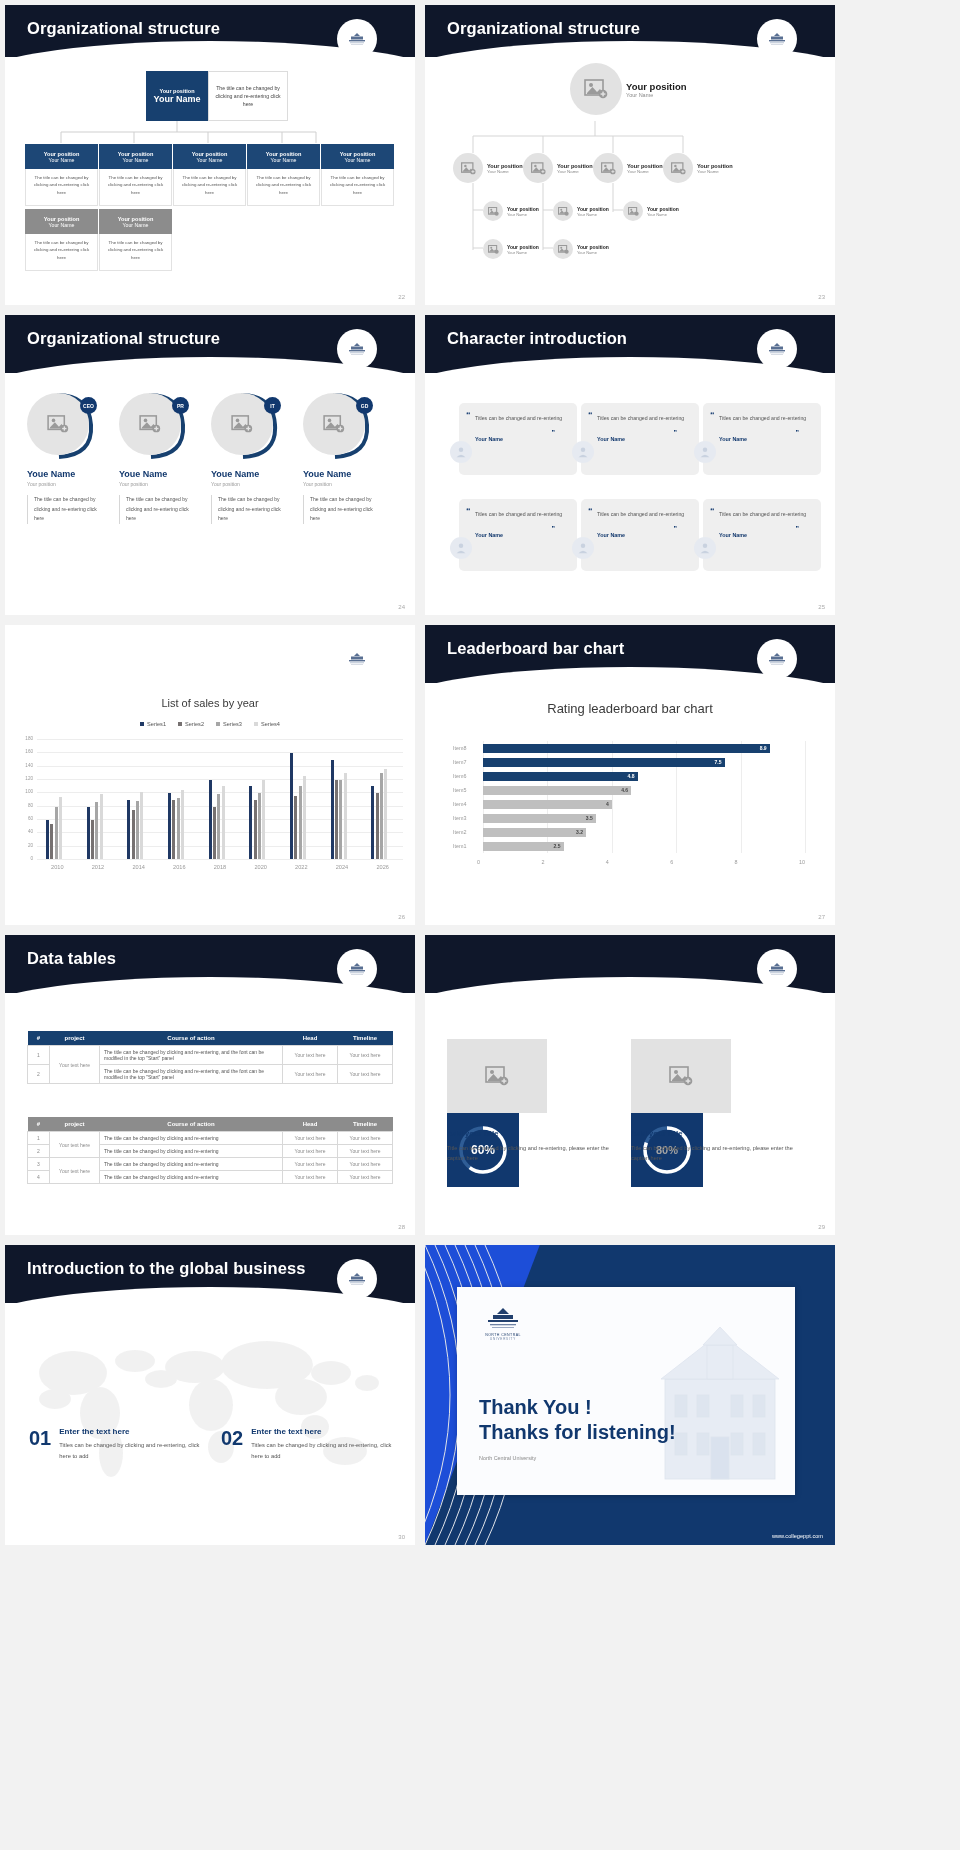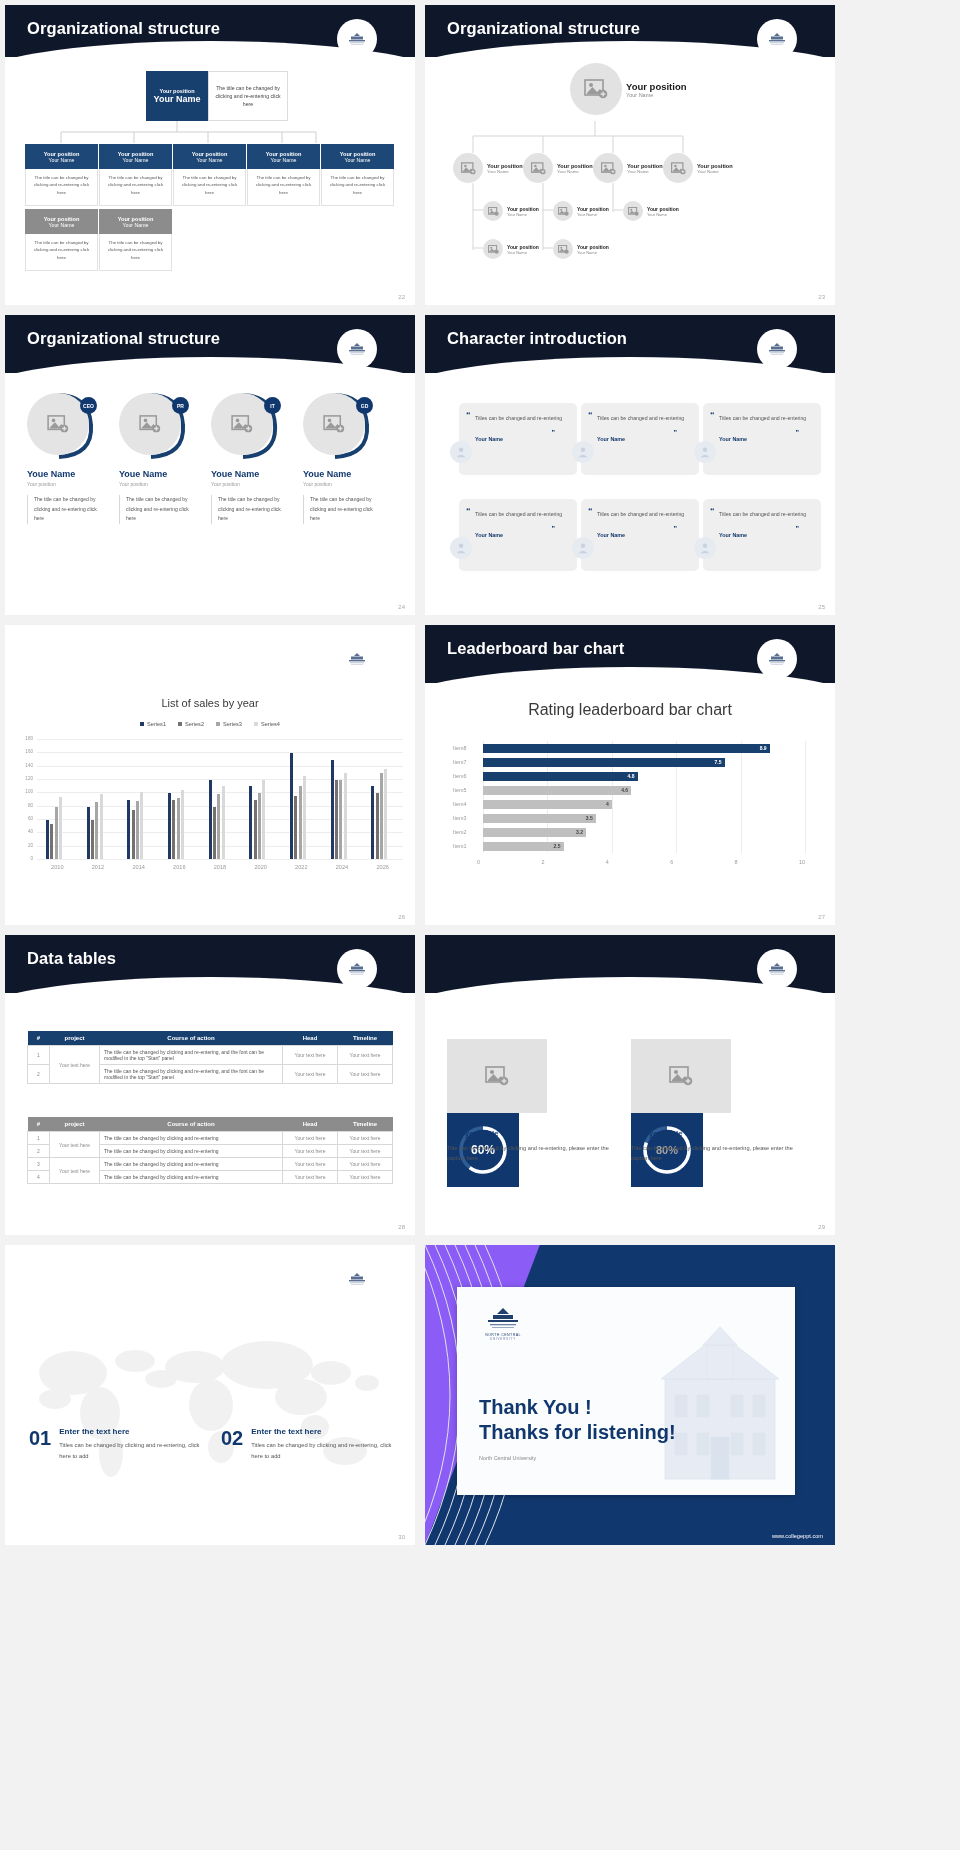--- a/index.html
+++ b/index.html
@@ -144,21 +144,21 @@
   .dc-card { position:absolute; display:flex;flex-direction:column; }
   .dc-img { width:100px; height:74px; background:#e2e2e2; display:flex; align-items:center; justify-content:center; }
   .dc-pct { width:72px; height:74px; background:#11386e; display:flex; align-items:center; justify-content:center; }
   .dc-title { position:absolute; font-size:8px; font-weight:bold; color:#11386e; }
   .dc-desc  { position:absolute; font-size:5.6px; color:#555; line-height:1.8; width:170px; }
   
   .num { font-size:20px; font-weight:bold; color:#11386e; }
   .pt-h { font-size:8px; font-weight:bold; color:#11386e; }
   .pt-d { font-size:5.8px; color:#555; line-height:1.9; width:148px; }
   
-  .s31 { background:#8b5cf6; }
+  .s31 { background:#1d4ed8; }
   .s31 .bluewedge { position:absolute; right:0; top:0; width:100%; height:100%; background:#11386e;
      clip-path: polygon(28% 0, 100% 0, 100% 100%, 0 100%); }
   .s31 .card { position:absolute; left:32px; top:42px; width:338px; height:208px; background:#fbfcfe; box-shadow:0 1px 6px rgba(0,0,0,.25); overflow:hidden; }
   .s31 .ty { font-size:20px; font-weight:bold; color:#11386e; line-height:1.25; }
   .s31 .sub { font-size:5.4px; color:#8a8a8a; margin-top:10px; }
   .s31 .footer { position:absolute; right:12px; bottom:6px; font-size:5.6px; color:#fff; }
   .house { position:absolute; right:0; top:0; width:150px; height:208px; opacity:.35; }
 </style>
 </head>
 <body>
@@ -739,21 +739,21 @@
     </div>
     <div class="logo-badge">
       <svg width="26" height="16" viewBox="0 0 26 16">
           <path d="M13 2 L16 5 H10 Z" fill="#22406e"></path>
           <rect x="7" y="5.5" width="12" height="3" fill="#22406e"></rect>
           <rect x="5" y="9" width="16" height="1.4" fill="#22406e"></rect>
           <rect x="6" y="11.4" width="14" height="0.8" fill="#8a9ab5"></rect>
           <rect x="7" y="13" width="12" height="0.7" fill="#b5bfcf"></rect>
         </svg>
     </div>
-    <div class="chart-title" style="top:76px;font-size:16px">Rating leaderboard bar chart</div>
+    <div class="chart-title" style="top:76px;font-size:13px">Rating leaderboard bar chart</div>
     <div id="chart2" class="plot" style="left:28px;top:116px;width:352px;height:130px">
         <div style="position: absolute; width: 1px; background: rgb(237, 237, 237); top: 0px; height: 112px; left: 30px;"></div>
         <div class="lb-axis" style="left: 24px; top: 118px;">0</div>
         <div style="position: absolute; width: 1px; background: rgb(237, 237, 237); top: 0px; height: 112px; left: 94.4px;"></div>
         <div class="lb-axis" style="left: 88.4px; top: 118px;">2</div>
         <div style="position: absolute; width: 1px; background: rgb(237, 237, 237); top: 0px; height: 112px; left: 158.8px;"></div>
         <div class="lb-axis" style="left: 152.8px; top: 118px;">4</div>
         <div style="position: absolute; width: 1px; background: rgb(237, 237, 237); top: 0px; height: 112px; left: 223.2px;"></div>
         <div class="lb-axis" style="left: 217.2px; top: 118px;">6</div>
         <div style="position: absolute; width: 1px; background: rgb(237, 237, 237); top: 0px; height: 112px; left: 287.6px;"></div>
@@ -932,20 +932,24 @@
         <div style="position:absolute;color:#a3a3a3;font-size:11px;font-weight:bold">80%</div>
       </div>
     </div>
     <div class="dc-title" style="left:206px;top:194px">Add your title</div>
     <div class="dc-desc" style="left:206px;top:208px">Title can be changed by clicking and re-entering, please enter the caption here</div>
 
     <div class="pagenum">29</div>
   </div>
 
   <div class="slide">
+    <div class="banner tall">
+      <div class="banner-curve"></div>
+      <h1>Introduction to the global business</h1>
+    </div>
     <div class="logo-badge">
       <svg width="26" height="16" viewBox="0 0 26 16">
           <path d="M13 2 L16 5 H10 Z" fill="#22406e"></path>
           <rect x="7" y="5.5" width="12" height="3" fill="#22406e"></rect>
           <rect x="5" y="9" width="16" height="1.4" fill="#22406e"></rect>
           <rect x="6" y="11.4" width="14" height="0.8" fill="#8a9ab5"></rect>
           <rect x="7" y="13" width="12" height="0.7" fill="#b5bfcf"></rect>
         </svg>
     </div>
 

